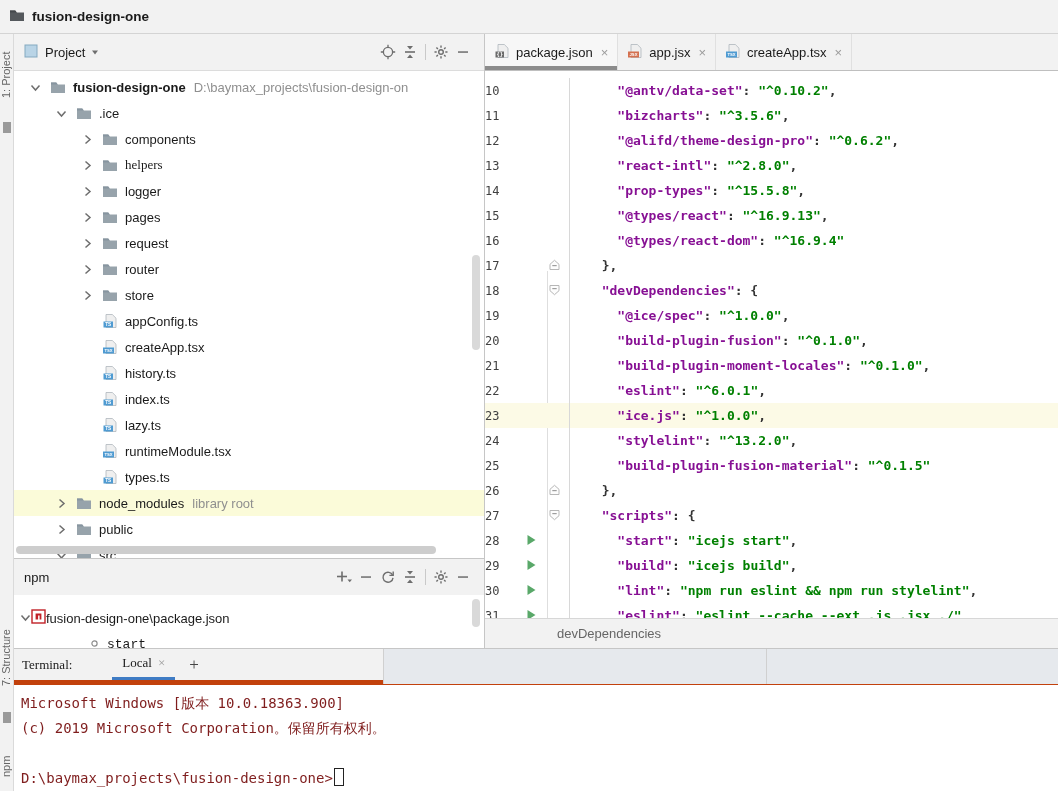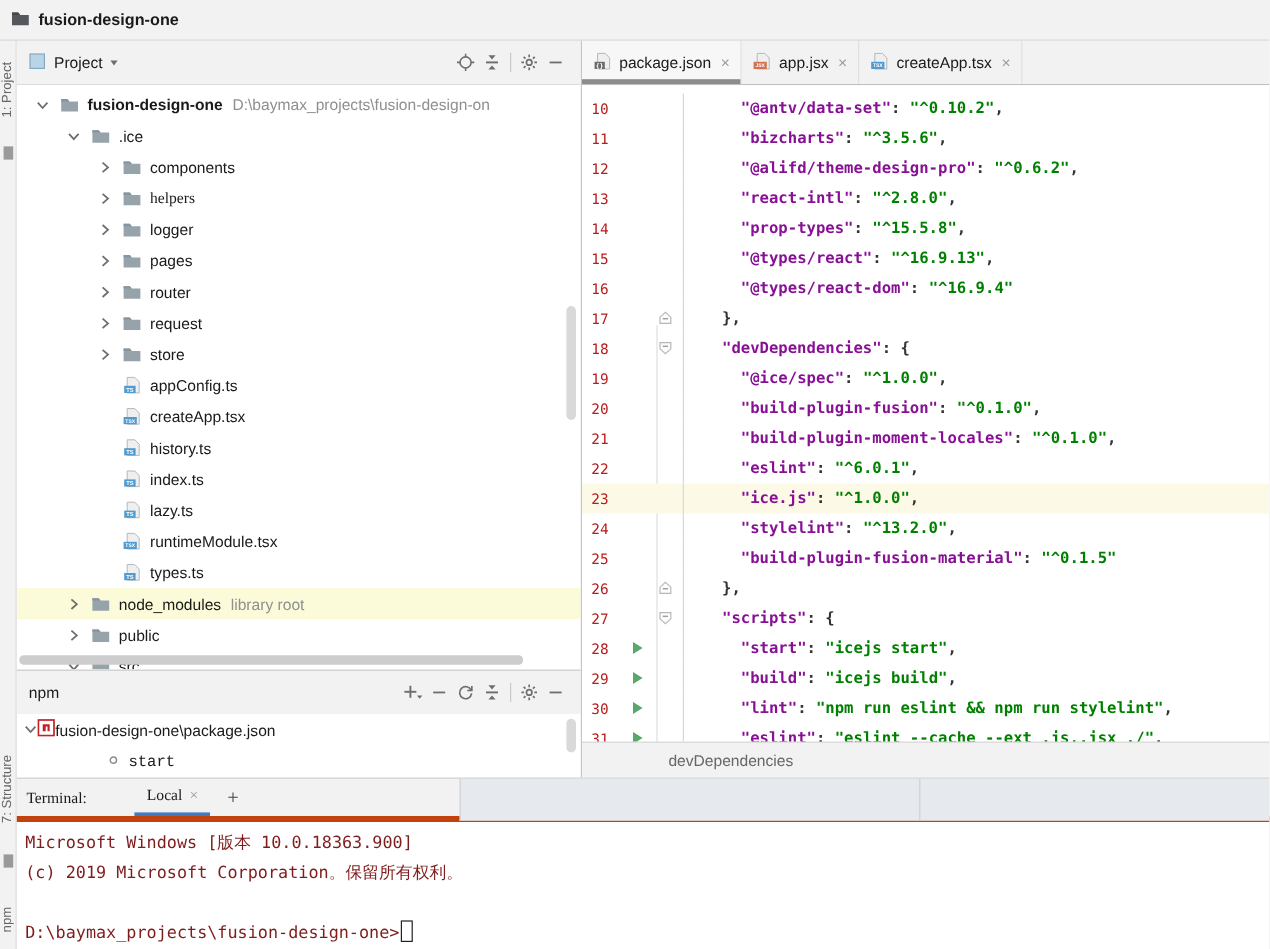--- a/index.html
+++ b/index.html
@@ -42,21 +42,21 @@
   
   .editor{left:484px;top:34px;width:574px;height:614px;background:#fff;border-left:1px solid #c6c6c6;box-sizing:border-box;overflow:hidden;}
   .tabbar{display:flex;align-items:stretch;height:37px;background:#f2f2f2;border-bottom:1px solid #bfbfbf;box-sizing:border-box;}
   .tab{display:flex;align-items:center;gap:6px;padding:0 9px;position:relative;cursor:pointer;border-right:1px solid #e0e0e0;}
   .tab .x{color:#9b9b9b;font-size:13px;margin-left:2px;}
   .tab.active{background:#f7f7f7;}
   .tab.active::after{content:"";position:absolute;left:0;right:0;bottom:0;height:4px;background:#8c8c8c;}
   .coderows{position:absolute;left:0;top:37px;right:0;bottom:30px;overflow:hidden;padding-top:7px;background:#fff;}
   .crow{display:flex;height:25px;align-items:center;position:relative;z-index:4;}
   .crow.active{background:var(--caret-line,#fcfae6);}
-  .ln{width:30px;padding-right:8px;text-align:center;flex:none;color:#b91c1c;
+  .ln{width:30px;padding-right:8px;text-align:left;flex:none;color:#404040;
       font-family:"DejaVu Sans Mono",monospace;font-size:12px;}
   .gut{width:46px;height:25px;flex:none;position:relative;z-index:4;}
   .g-run{position:absolute;left:3px;top:6px;}
   .g-fold{position:absolute;left:25px;top:6px;}
   .codetxt{flex:1;border-left:1px solid #d8d8d8;padding-left:16px;white-space:pre;
            font-family:"DejaVu Sans Mono",monospace;font-size:13px;font-weight:bold;line-height:25px;}
   .tk-k{color:var(--key-color,#871094);}
   .tk-s{color:var(--str-color,#008000);}
   .tk-p{color:#333;}
   .fold-guide{position:absolute;width:1px;background:#dedede;z-index:3;pointer-events:none;}
@@ -226,35 +226,35 @@
             <svg width="11" height="11" viewBox="0 0 11 11">
               <path d="M3.5 1.5L8 5.5 3.5 9.5" fill="none" stroke="#6e6e6e" stroke-width="1.5"></path>
             </svg>
           </span>
           <span class="ficon">
             <svg width="16" height="16" viewBox="0 0 16 16">
               <path fill="#97a3ab" d="M1 3.5h5.2l1.6 2H15v8.5H1z"></path>
               <path fill="#8795a0" d="M1 3.5h5.2l1.6 2H1z"></path>
             </svg>
           </span>
+          <span class="lbl">request</span>
+        </div>
+        <div class="trow" style="padding-left: 66px;">
+          <span class="chev">
+            <svg width="11" height="11" viewBox="0 0 11 11">
+              <path d="M3.5 1.5L8 5.5 3.5 9.5" fill="none" stroke="#6e6e6e" stroke-width="1.5"></path>
+            </svg>
+          </span>
+          <span class="ficon">
+            <svg width="16" height="16" viewBox="0 0 16 16">
+              <path fill="#97a3ab" d="M1 3.5h5.2l1.6 2H15v8.5H1z"></path>
+              <path fill="#8795a0" d="M1 3.5h5.2l1.6 2H1z"></path>
+            </svg>
+          </span>
           <span class="lbl">router</span>
-        </div>
-        <div class="trow" style="padding-left: 66px;">
-          <span class="chev">
-            <svg width="11" height="11" viewBox="0 0 11 11">
-              <path d="M3.5 1.5L8 5.5 3.5 9.5" fill="none" stroke="#6e6e6e" stroke-width="1.5"></path>
-            </svg>
-          </span>
-          <span class="ficon">
-            <svg width="16" height="16" viewBox="0 0 16 16">
-              <path fill="#97a3ab" d="M1 3.5h5.2l1.6 2H15v8.5H1z"></path>
-              <path fill="#8795a0" d="M1 3.5h5.2l1.6 2H1z"></path>
-            </svg>
-          </span>
-          <span class="lbl">request</span>
         </div>
         <div class="trow" style="padding-left: 66px;">
           <span class="chev">
             <svg width="11" height="11" viewBox="0 0 11 11">
               <path d="M3.5 1.5L8 5.5 3.5 9.5" fill="none" stroke="#6e6e6e" stroke-width="1.5"></path>
             </svg>
           </span>
           <span class="ficon">
             <svg width="16" height="16" viewBox="0 0 16 16">
               <path fill="#97a3ab" d="M1 3.5h5.2l1.6 2H15v8.5H1z"></path>
@@ -426,21 +426,21 @@
             </svg>
           </span>
           <span class="hicon">
             <svg width="16" height="16" viewBox="0 0 16 16">
               <rect x="3" y="7.3" width="10" height="1.5" fill="#6e6e6e"></rect>
             </svg>
           </span>
         </span>
     </div>
     <div id="npm-tree">
-        <div class="nrow" style="padding-left: 6px;">
+        <div class="nrow" style="padding-left: 6px; margin-top: 10px;">
           <span class="chev"><svg width="11" height="11" viewBox="0 0 11 11">
               <path d="M1.5 3.5L5.5 8 9.5 3.5" fill="none" stroke="#6e6e6e" stroke-width="1.5"></path>
             </svg></span>
           <span class="ficon"><svg width="15" height="15" viewBox="0 0 15 15">
               <rect x="1" y="1" width="13" height="13" fill="none" stroke="#c12127" stroke-width="1.4"></rect>
               <path d="M4.6 10.4V4.6h5.8v5.8H8.6V6.5H7.1v3.9z" fill="#c12127"></path>
             </svg></span>
           <span class="lbl">fusion-design-one\package.json</span>
         </div>
         <div class="nrow" style="padding-left: 76px; font-family: Liberation Mono, monospace;">

